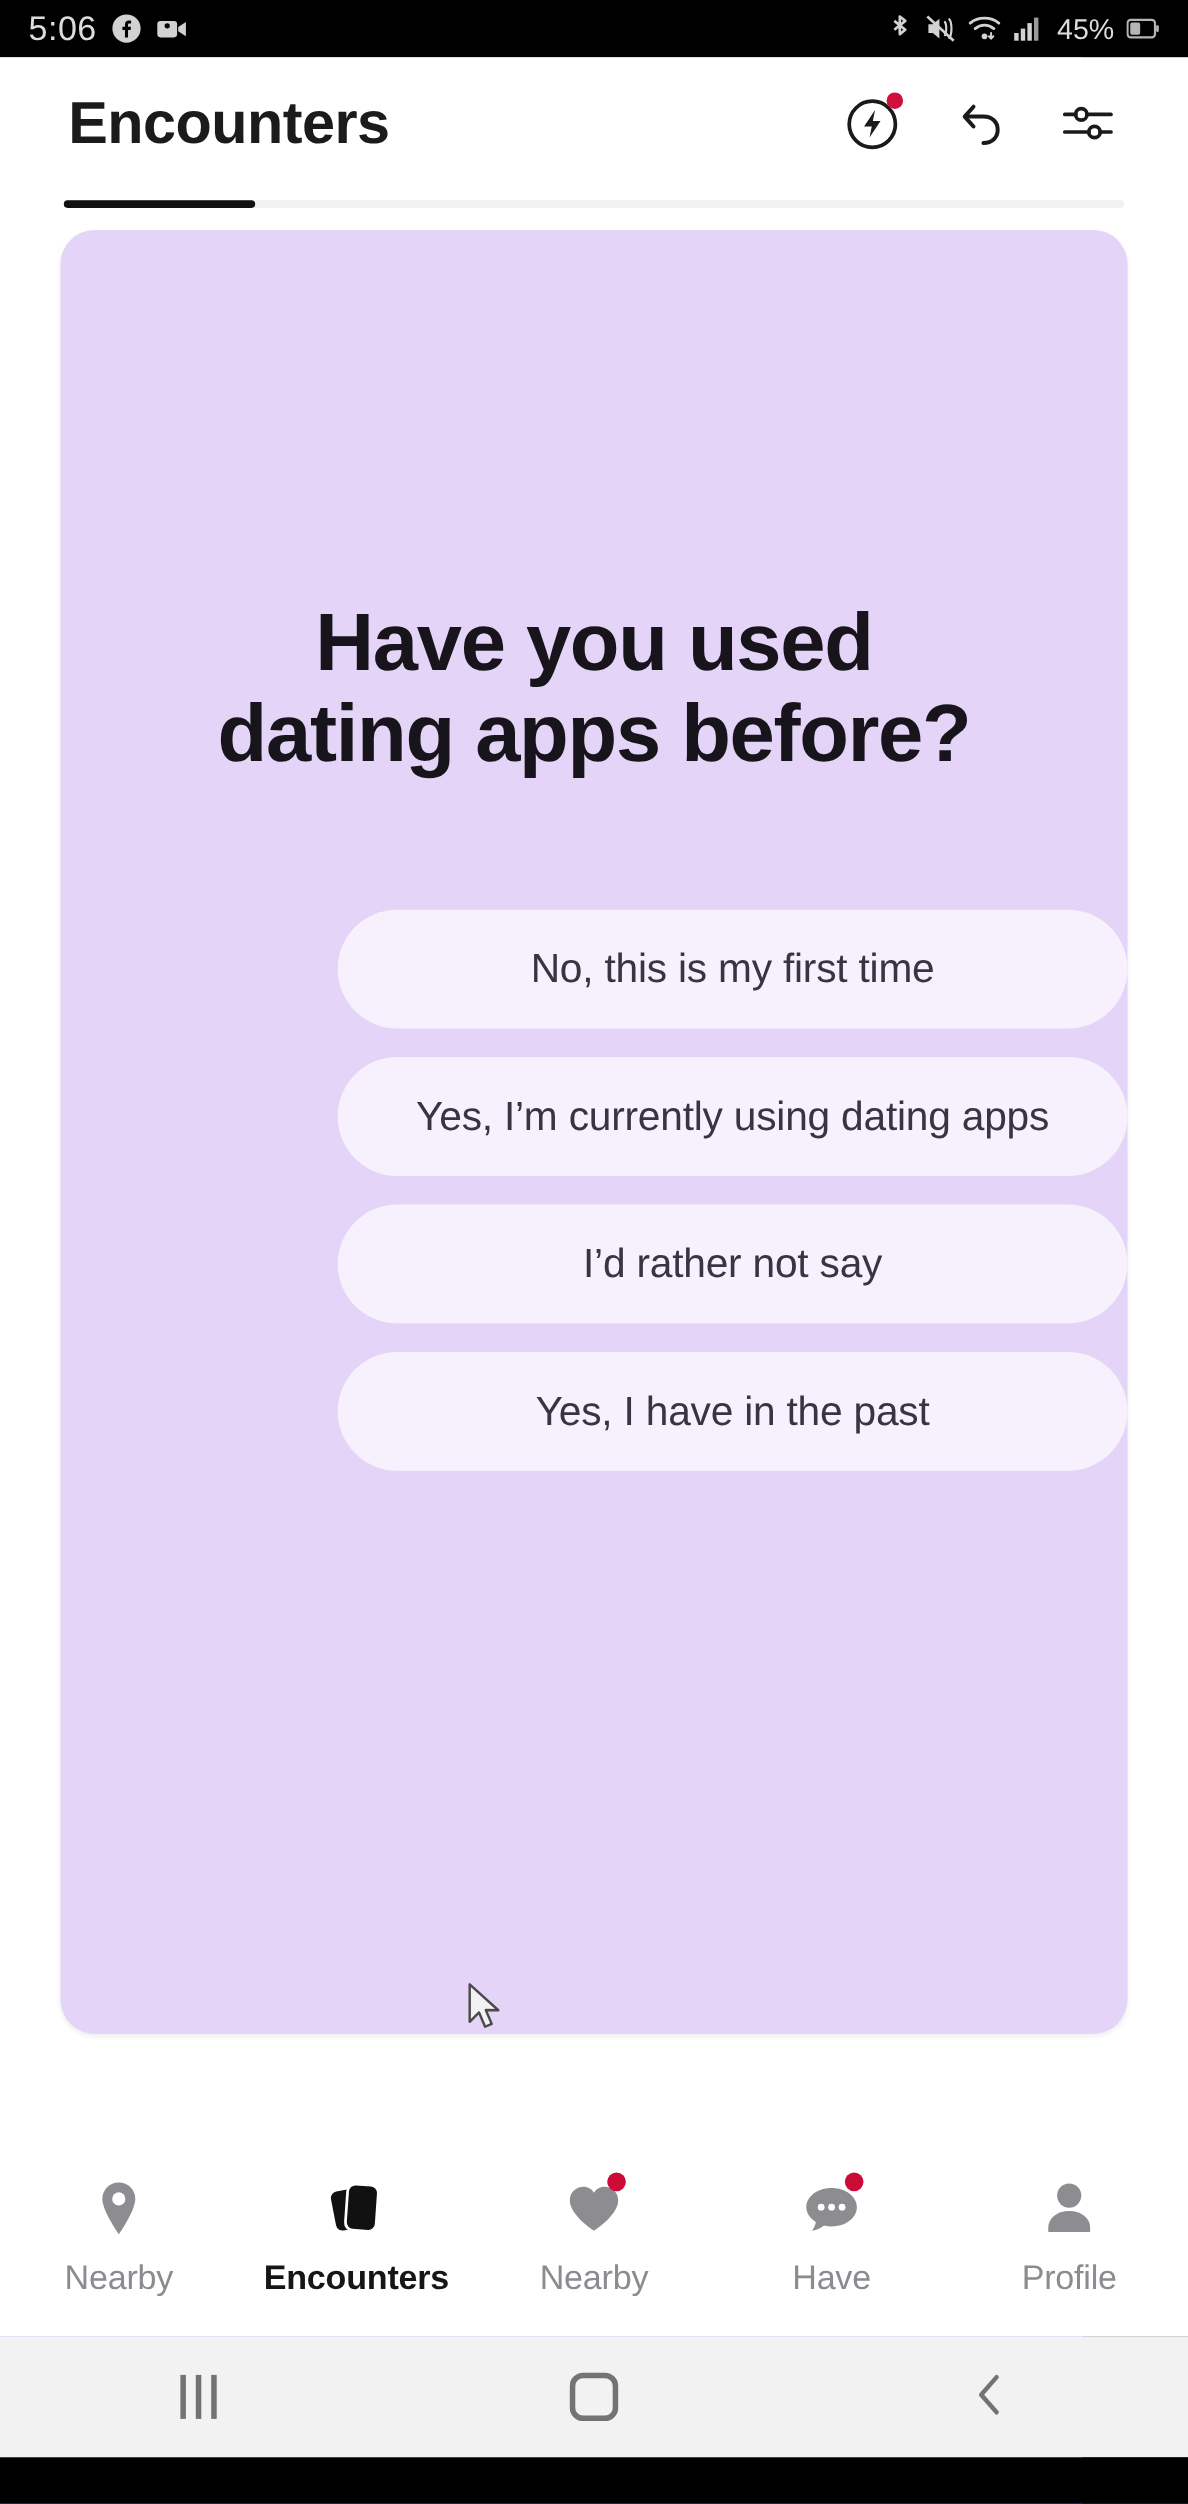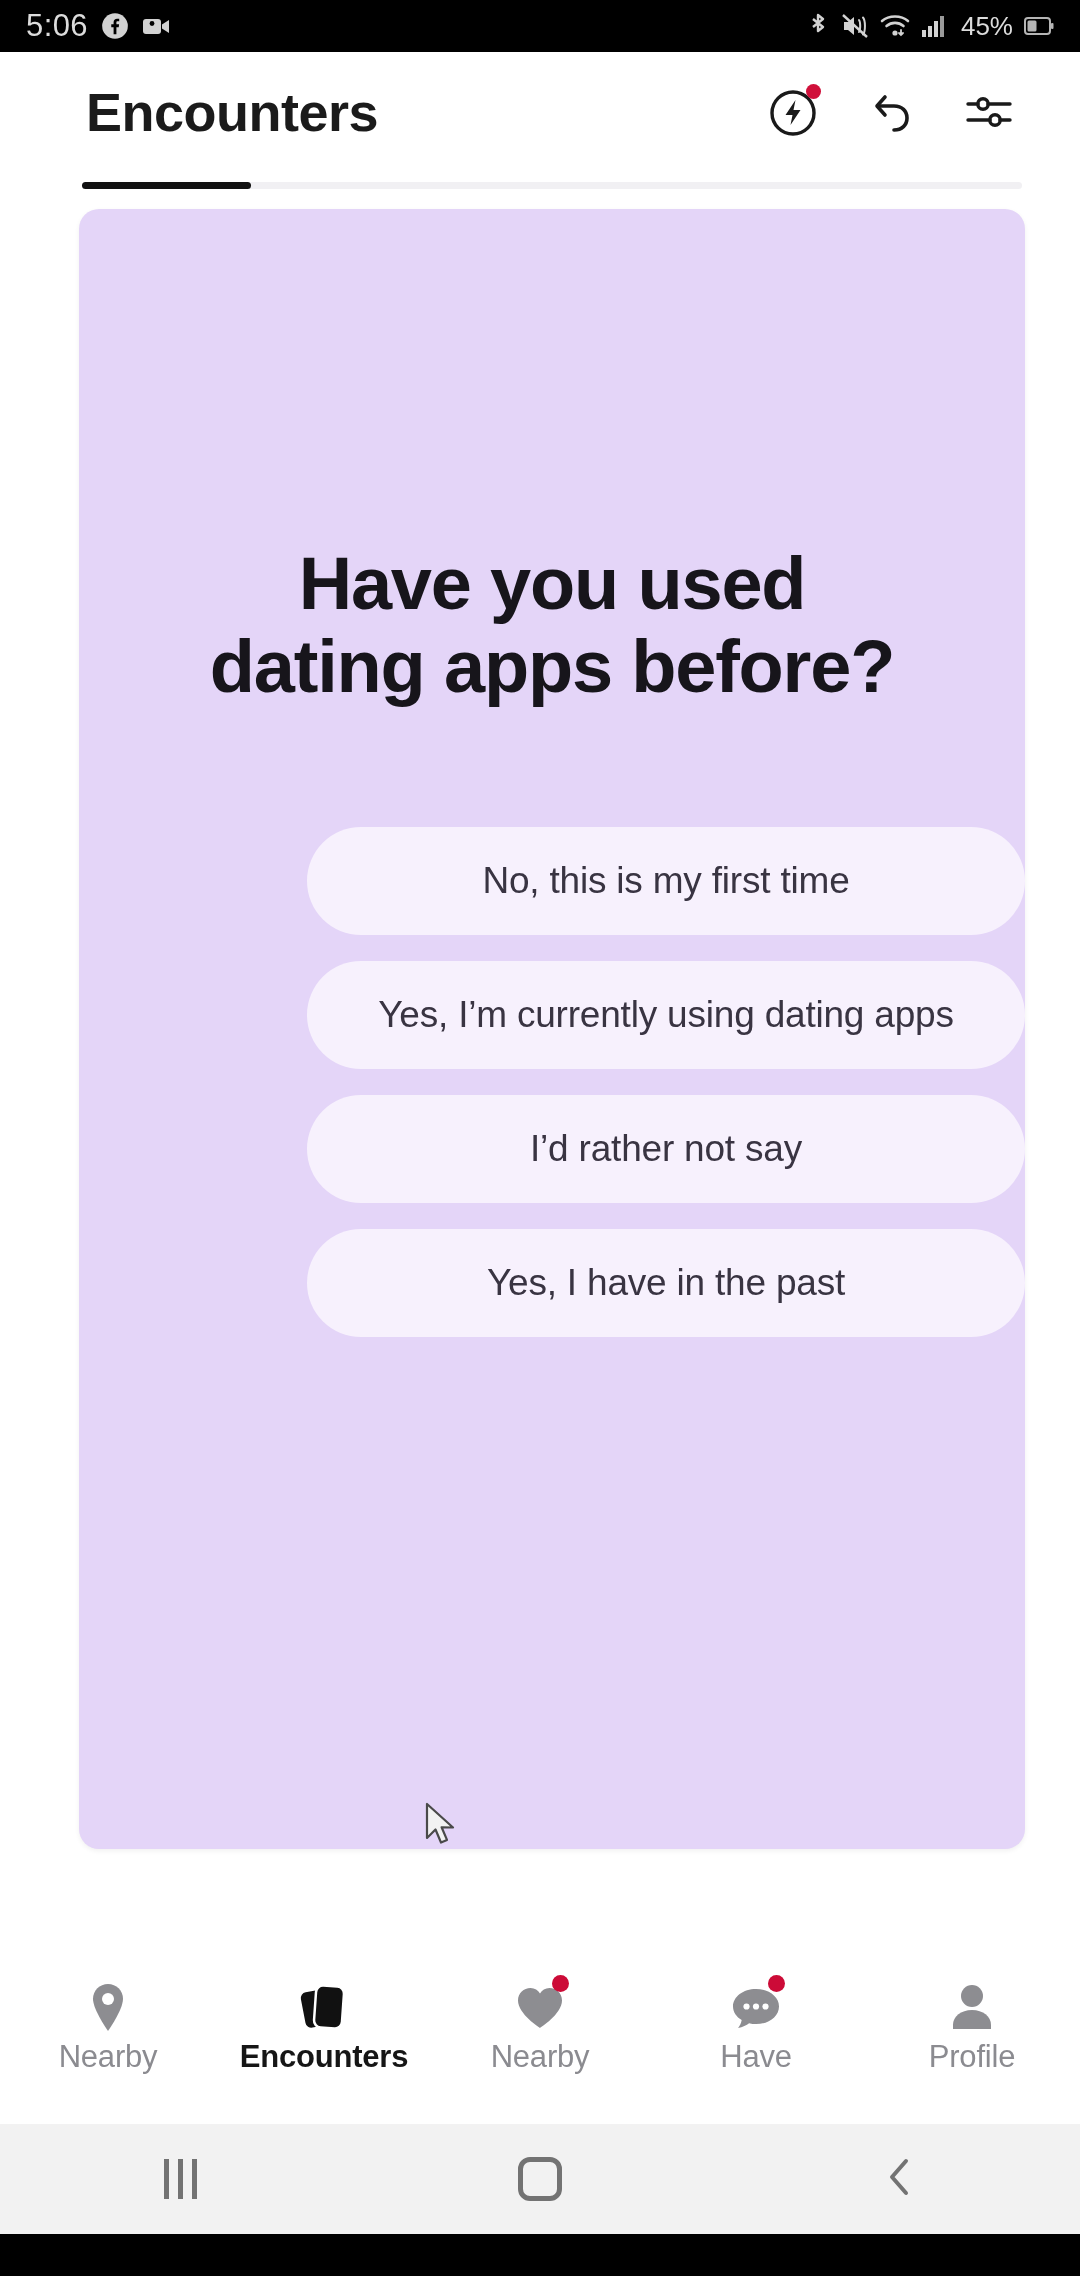--- a/index.html
+++ b/index.html
@@ -21,21 +21,20 @@
   .sb-left{ display:flex; align-items:center; gap:13px; }
   .sb-time{ font-size:31px; letter-spacing:.4px; color:#dcdcdc; }
   .sb-right{ display:flex; align-items:center; gap:11px; }
   .sb-batt{ font-size:26px; color:#dcdcdc; margin-left:3px; }
   .ic{ display:inline-block; line-height:0; }
 
   
   .app{
     position:absolute; top:52px; left:0; width:1080px; height:2072px;
     background:#fff;
-    padding-left:24px;
   }
 
   
   .header{
     height:120px; padding:0 62px 0 62px;
     display:flex; align-items:center; justify-content:space-between;
   }
   .app-title{
     font-size:54px; font-weight:bold; color:#1b1b1b; letter-spacing:-0.5px;
   }
@@ -53,21 +52,21 @@
   }
   .progress-fill{
     position:absolute; left:0; top:0; height:7px; border-radius:4px; background:#111;
   }
 
   
   .card{
     margin:20px 55px 0 55px;
     height:1640px;
     background:#e4d5f8;
-    border-radius:20px;
+    border-radius:31px;
     position:relative;
     display:flex; flex-direction:column; align-items:center;
     box-shadow:0 2px 5px rgba(0,0,0,.06);
   }
   .question{
     margin-top:334px;
     width:700px;
     text-align:center;
     font-size:74px; line-height:1.12; font-weight:bold;
     color:#17151b; letter-spacing:-1.2px;
@@ -82,21 +81,21 @@
 
   
   .cursor{ position:absolute; left:425px; top:1750px; width:34px; height:48px; }
 
   
   .bottomnav{
     position:absolute; left:0; bottom:0; width:1080px; height:165px;
     background:#fff; display:flex; align-items:flex-start; padding-top:18px;
   }
   .navitem{
-    flex:1; display:flex; flex-direction:column; align-items:center; 
+    flex:1; display:flex; flex-direction:column; align-items:center; gap:14px;
   }
   .navicon{ position:relative; width:62px; height:62px; display:flex; align-items:center; justify-content:center; }
   .navbadge{
     position:absolute; top:-2px; right:2px; width:17px; height:17px; border-radius:50%;
     background:#cc0b37;
   }
   .navlabel{ font-size:31px; color:#8b8b90; letter-spacing:-0.2px; }
   .navitem.active .navlabel{ color:#161616; font-weight:bold; }
 
   

